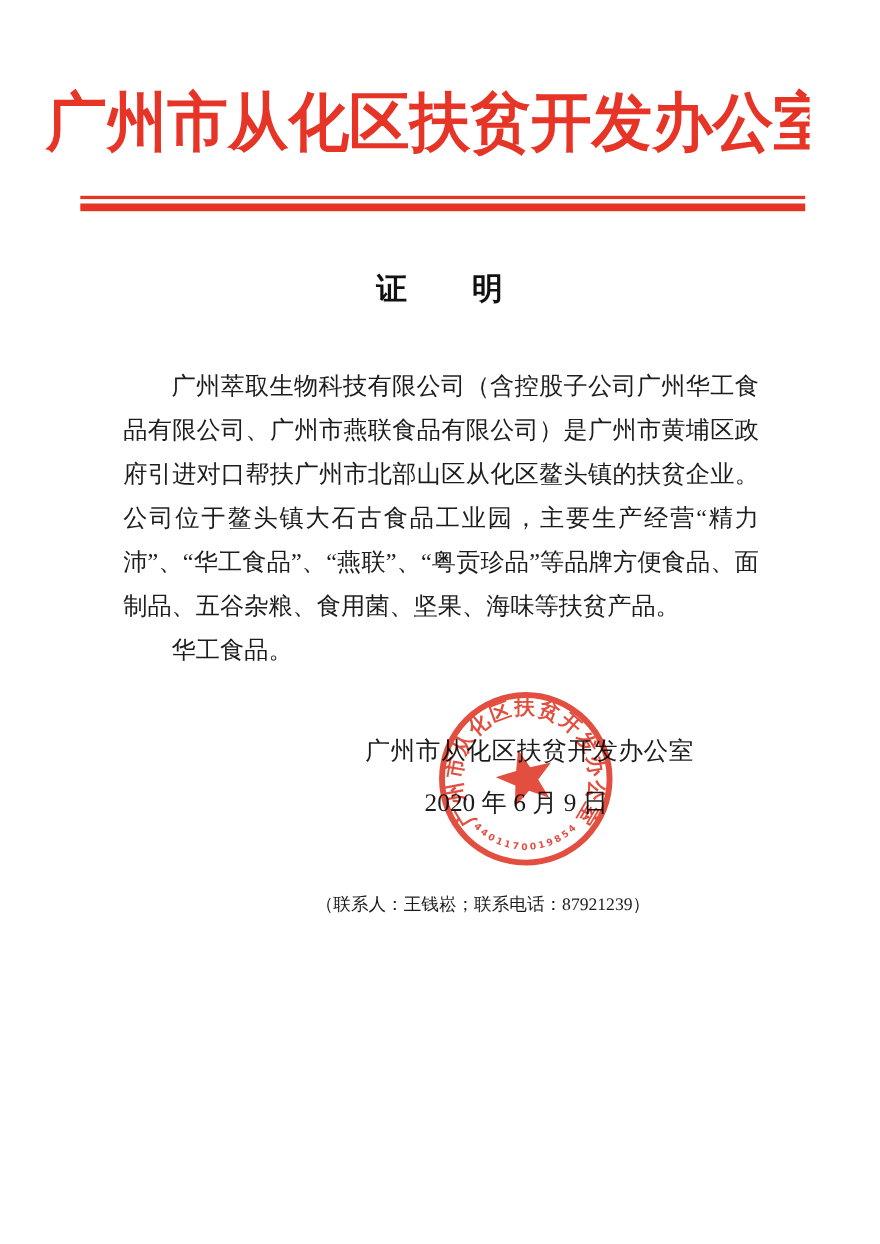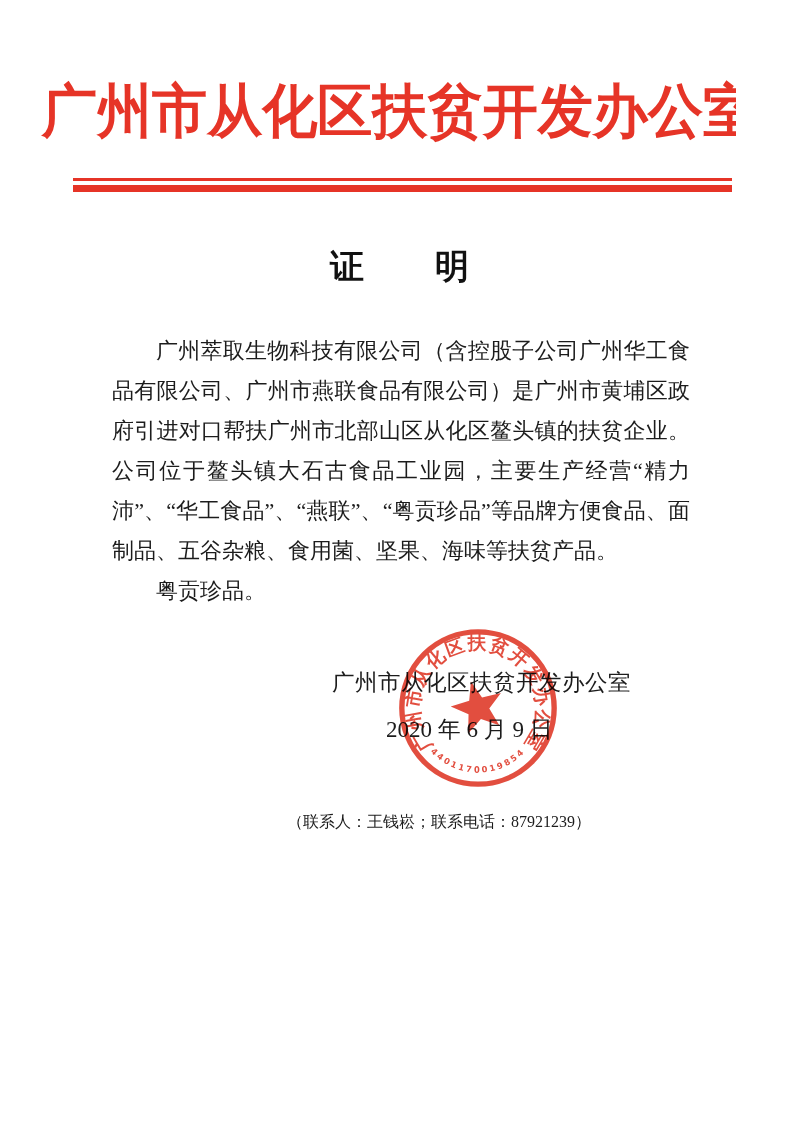--- a/index.html
+++ b/index.html
@@ -47,21 +47,21 @@
     width: 659px;
     height: 7px;
     background: var(--header-red);
   }
   .doc-title {
     position: absolute;
     top: 244px;
     left: 0;
     width: 800px;
     text-align: center;
-    font-size: 34px;
+    font-size: 28px;
     font-weight: 700;
     color: #111;
     letter-spacing: 1px;
   }
   .body-text {
     position: absolute;
     top: 331px;
     left: 112px;
     width: 578px;
     font-size: 22px;
@@ -126,21 +126,21 @@
 
   <div class="letterhead">广州市从化区扶贫开发办公室</div>
 
   <div class="rule-thin"></div>
   <div class="rule-thick"></div>
 
   <div class="doc-title">证　　明</div>
 
   <div class="body-text">
     <p>广州萃取生物科技有限公司（含控股子公司广州华工食品有限公司、广州市燕联食品有限公司）是广州市黄埔区政府引进对口帮扶广州市北部山区从化区鳌头镇的扶贫企业。公司位于鳌头镇大石古食品工业园，主要生产经营“精力沛”、“华工食品”、“燕联”、“粤贡珍品”等品牌方便食品、面制品、五谷杂粮、食用菌、坚果、海味等扶贫产品。</p>
-    <p>粤贡珍品。</p>
+    <p>华工食品。</p>
   </div>
 
   <div class="signature-line">广州市从化区扶贫开发办公室</div>
 
   <div class="date-line">2020 年 6 月 9 日</div>
 
   <svg class="seal" viewBox="0 0 170 170" xmlns="http://www.w3.org/2000/svg" xmlns:xlink="http://www.w3.org/1999/xlink">
     <defs>
       <path id="sealArcTop" d="M 42.6,127.4 A 60,60 0 1 1 127.4,127.4" fill="none"></path>
       <path id="sealArcBottom" d="M 27.8,118 A 66,66 0 0 0 142.2,118" fill="none"></path>

